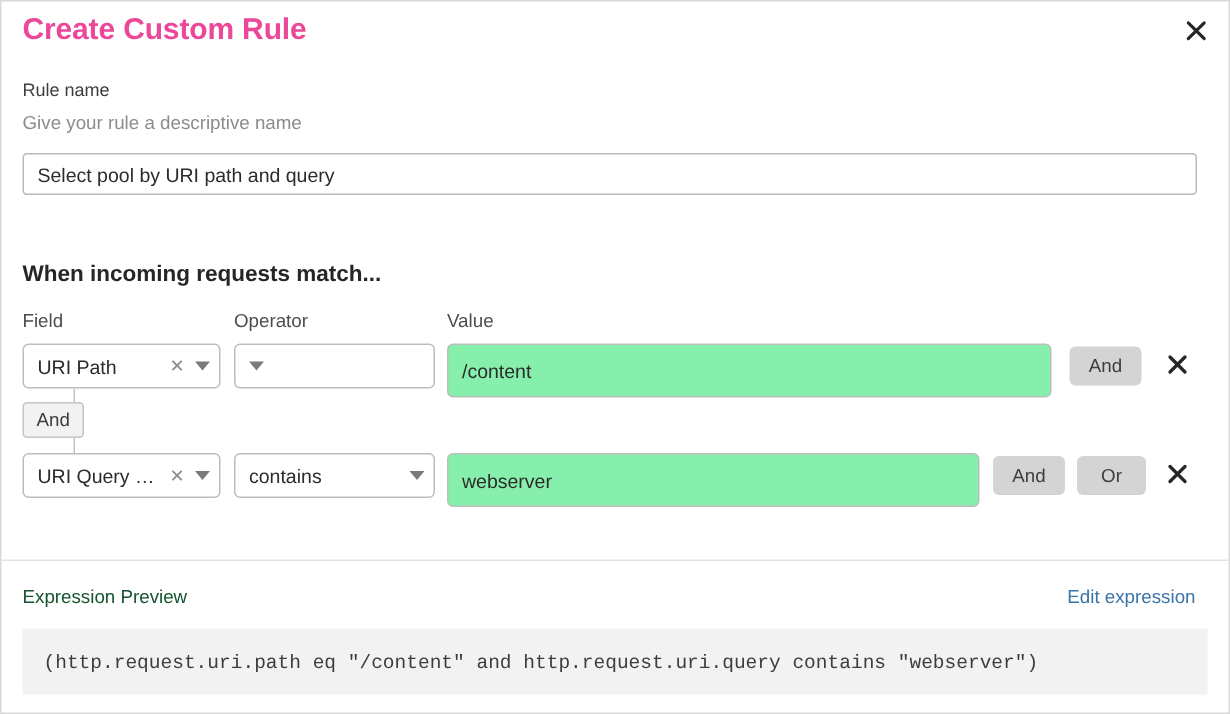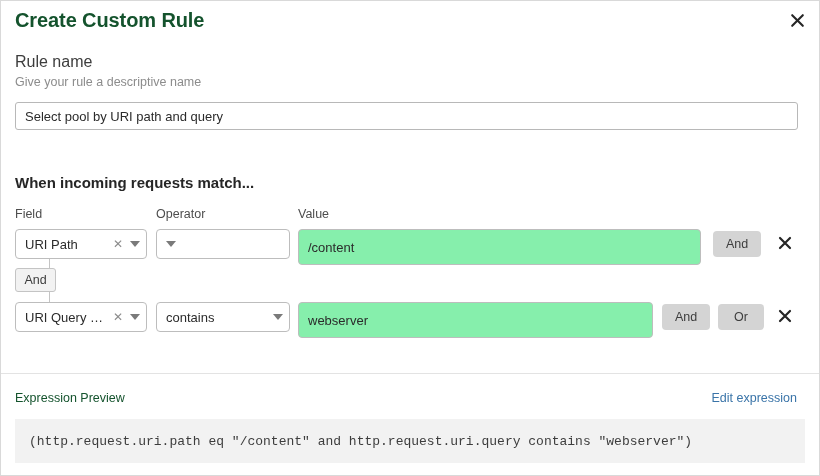--- a/index.html
+++ b/index.html
@@ -21,21 +21,21 @@
     overflow: hidden;
   }
 
   
   .dialog-title {
     position: absolute;
     left: 14px;
     top: 8px;
     font-size: 20px;
     font-weight: bold;
-    color: #14532d;
+    color: #ec4899;
     letter-spacing: -0.1px;
   }
   .close-btn {
     position: absolute;
     right: 10px;
     top: 7px;
     width: 24px;
     height: 24px;
     display: flex;
     align-items: center;
@@ -44,21 +44,21 @@
     color: #262626;
     background: transparent;
     border: none;
     padding: 0;
   }
 
   
   .label-strong {
     position: absolute;
     left: 14px;
-    font-size: 16px;
+    font-size: 12px;
     color: #3d3d3d;
   }
   .label-rule-name { top: 52px; }
   .label-help {
     position: absolute;
     left: 14px;
     top: 74px;
     font-size: 12.5px;
     color: #8c8c8c;
   }

